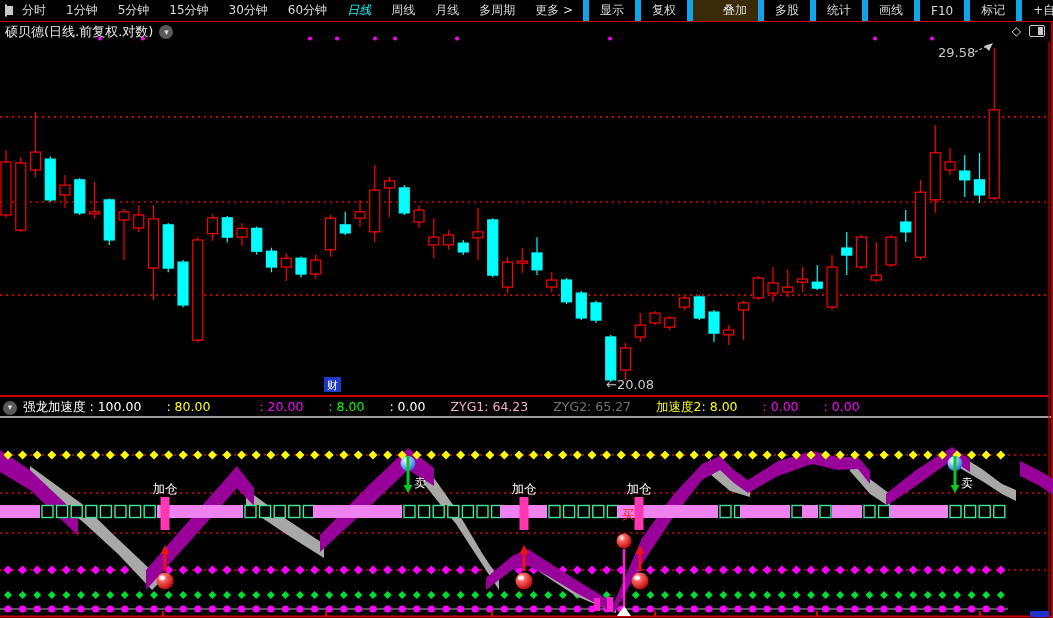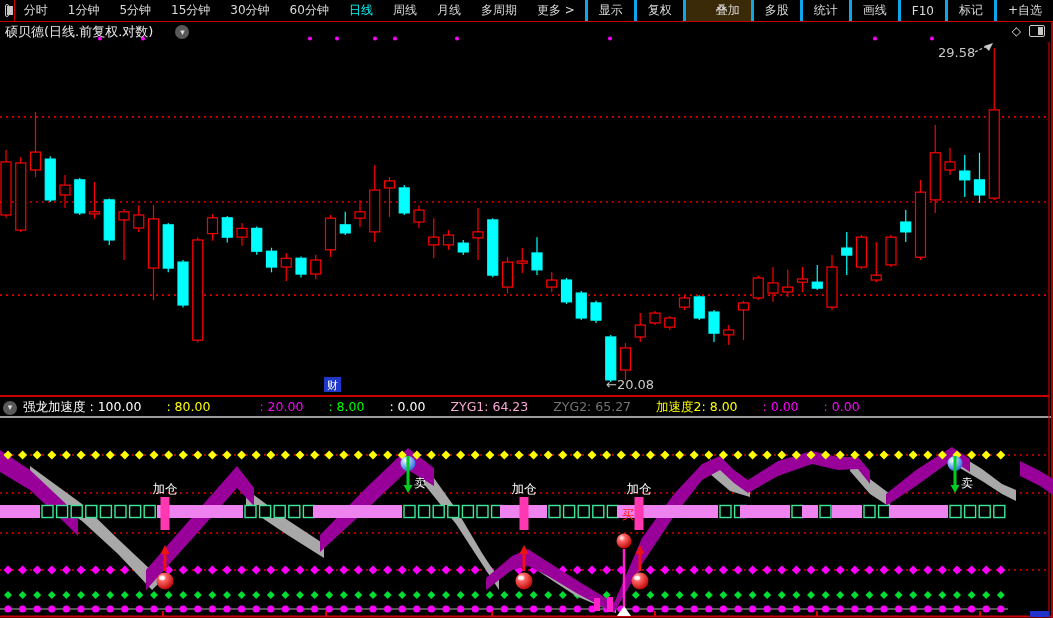--- a/index.html
+++ b/index.html
@@ -5,26 +5,26 @@
   html,body{margin:0;padding:0;background:#000;}
   #app{position:relative;width:1053px;height:618px;background:#000;overflow:hidden;
        font-family:"DejaVu Sans","Liberation Sans",sans-serif;}
   #chart-svg{position:absolute;left:0;top:0;z-index:1;}
   .row{position:absolute;z-index:5;display:flex;align-items:center;background:transparent;}
   #toolbar{left:0;top:0;width:1053px;height:21px;border-bottom:1px solid #C80000;background:#000;}
   .tb-sep{width:1px;height:21px;background:#C80000;}
   .tb-icon{width:15px;height:11px;border:1px solid #C8C8C8;border-radius:2px;margin:0 5px;position:relative;}
   .tb-icon::after{content:"";position:absolute;left:1px;top:1px;bottom:1px;width:6px;background:#C8C8C8;}
   .tb-item{color:#DADADA;font-size:12px;padding:0 10px;line-height:21px;white-space:nowrap;cursor:default;}
-  .tb-item.active{color:#00FFFF;}
+  .tb-item.active{color:#00FFFF;font-style:italic;}
   #tb-right{margin-left:auto;display:flex;height:21px;}
-  .tb-btn{color:#DADADA;font-size:12px;padding:0 11px;border-left:3px solid #0ea5e9;display:flex;
+  .tb-btn{color:#DADADA;font-size:12px;padding:0 11px;border-left:6px solid #0ea5e9;display:flex;
           align-items:center;height:21px;white-space:nowrap;}
   .tb-btn.hl{background:#3A2A08;padding-left:30px;}
-  #titlebar{left:5px;top:23px;height:18px;gap:22px;color:#E8E8E8;font-size:13px;}
+  #titlebar{left:5px;top:23px;height:18px;gap:6px;color:#E8E8E8;font-size:13px;}
   .chev{width:14px;height:14px;border-radius:50%;background:#595959;color:#DCDCDC;font-size:9px;
         display:inline-flex;align-items:center;justify-content:center;line-height:1;}
   #title-icons{right:8px;top:24px;gap:8px;color:#DDD;font-size:12px;}
   .sq-icon{width:14px;height:10px;border:1px solid #C8C8C8;border-radius:2px;position:relative;}
   .sq-icon::after{content:"";position:absolute;right:1px;top:1px;bottom:1px;width:5px;background:#C8C8C8;}
   #ind-header{left:3px;top:399px;height:17px;gap:6px;font-size:12.5px;white-space:nowrap;}
   #ind-items{display:flex;gap:25px;}
 </style>
 </head>
 <body>

